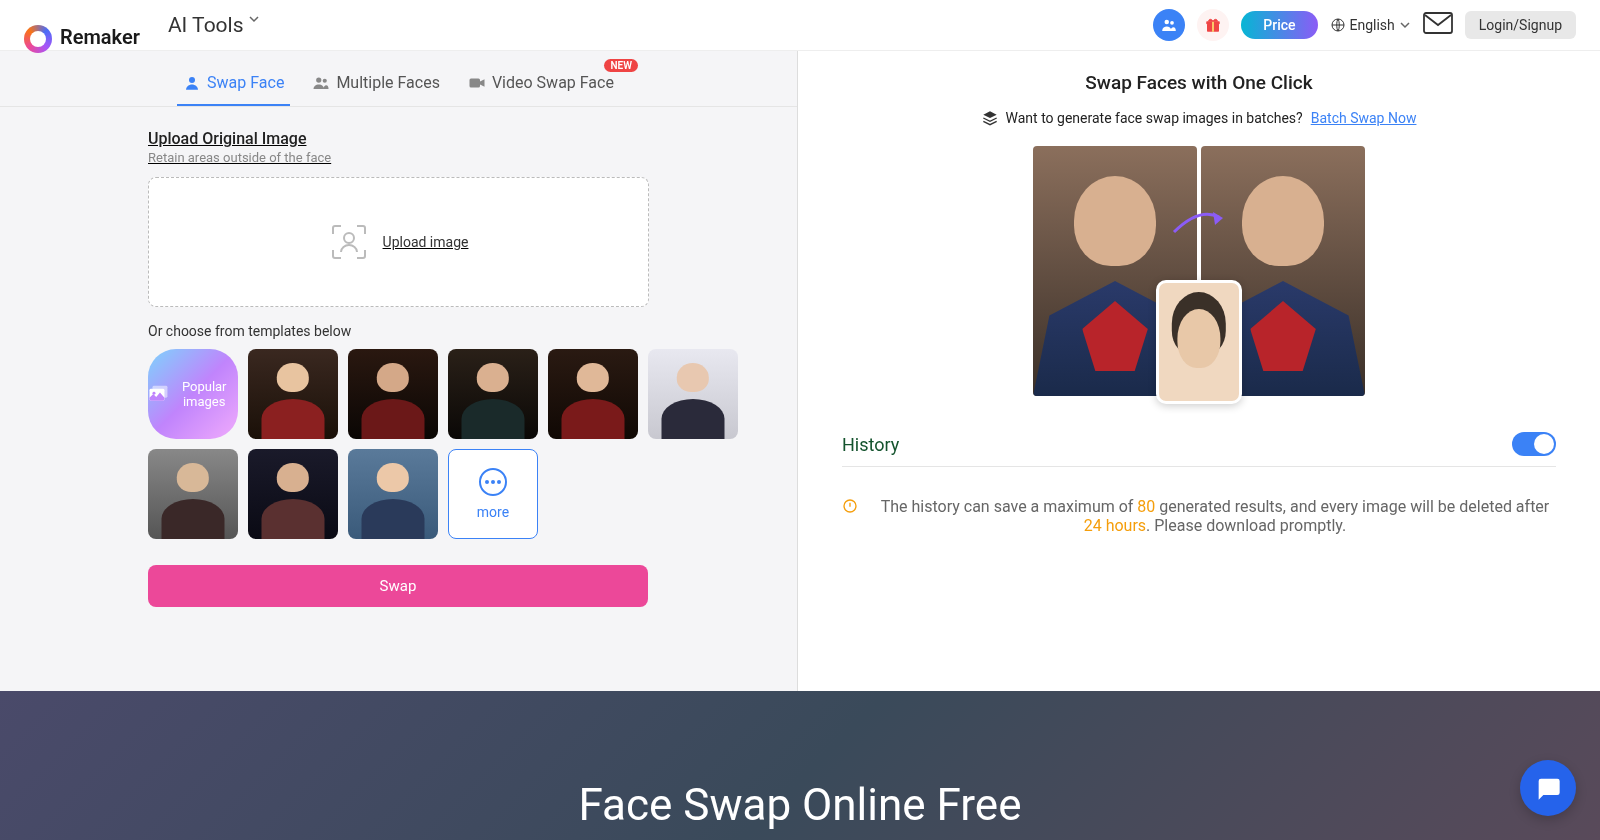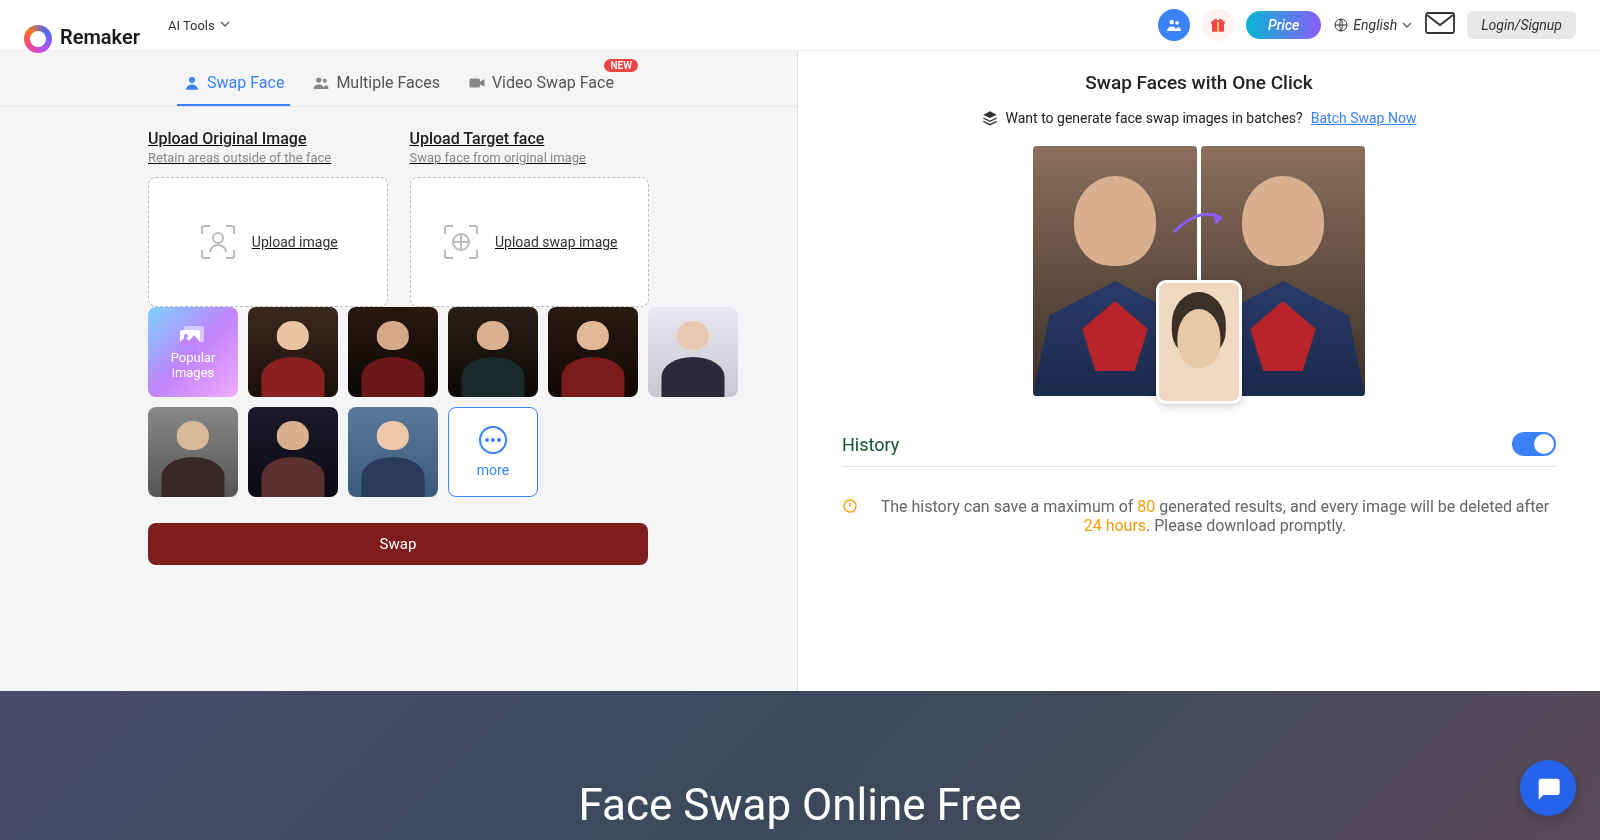--- a/index.html
+++ b/index.html
@@ -3,22 +3,22 @@
 <meta charset="utf-8">
 <style>
 * { margin: 0; padding: 0; box-sizing: border-box; font-family: -apple-system, BlinkMacSystemFont, "Segoe UI", Roboto, sans-serif; }
 body { background: #fff; width: 1600px; }
 .header { height: 51px; display: flex; align-items: center; padding: 0 24px; border-bottom: 1px solid #eee; justify-content: space-between; }
 .header-left { display: flex; align-items: center; gap: 28px; }
 .logo { display: flex; align-items: flex-start; gap: 8px; margin-top: 28px; }
 .logo-icon { width: 28px; height: 28px; border-radius: 50%; background: conic-gradient(from 45deg, #4a6cf7, #a855f7, #ec4899, #f97316, #4a6cf7); position: relative; }
 .logo-icon::after { content: ''; position: absolute; inset: 6px; background: #fff; border-radius: 50%; }
 .logo-text { font-size: 20px; font-weight: 600; color: #1a1a1a; }
-.ai-tools { display: flex; align-items: flex-start; gap: 4px; color: #333; font-size: 13px; cursor: pointer; }
-.header-right { display: flex; align-items: center; gap: 12px; font-style: italic; }
+.ai-tools { display: flex; align-items: flex-start; gap: 4px; color: #333; font-size: 21px; cursor: pointer; }
+.header-right { display: flex; align-items: center; gap: 12px; }
 .icon-btn { width: 32px; height: 32px; border-radius: 50%; display: flex; align-items: center; justify-content: center; cursor: pointer; }
 .community-icon { background: #3b82f6; color: #fff; }
 .gift-icon { background: #fef3f2; }
 .price-btn { background: linear-gradient(90deg, #06b6d4, #8b5cf6); color: #fff; padding: 6px 22px; border-radius: 18px; font-size: 14px; font-weight: 500; cursor: pointer; }
 .lang { display: flex; align-items: center; gap: 4px; color: #333; font-size: 14px; cursor: pointer; }
 .mail-icon { cursor: pointer; }
 .login-btn { background: #e8e8e8; padding: 6px 14px; border-radius: 6px; font-size: 14px; color: #333; cursor: pointer; }
 
 .main { display: flex; min-height: 640px; }
 .left-panel { width: 798px; background: #f5f5f7; border-right: 1px solid #ddd; }
@@ -35,25 +35,25 @@
 .upload-col { flex: 1; }
 .upload-title { font-size: 16px; font-weight: 500; color: #222; margin-bottom: 2px; }
 .upload-sub { font-size: 13px; color: #888; margin-bottom: 12px; }
 .upload-box { border: 1px dashed #bbb; border-radius: 8px; height: 130px; display: flex; flex-direction: row; align-items: center; justify-content: center; gap: 14px; background: #fff; cursor: pointer; }
 .upload-icon { width: 40px; height: 40px; color: #bbb; }
 .upload-text { font-size: 14px; color: #333; }
 
 .templates-label { font-size: 14px; color: #333; margin-top: 16px; margin-bottom: 10px; }
 .templates-grid { display: grid; grid-template-columns: repeat(6, 90px); gap: 10px; }
 .template-item { width: 90px; height: 90px; border-radius: 8px; overflow: hidden; cursor: pointer; background: #ddd; position: relative; }
-.popular-tile { background: linear-gradient(135deg, #7dd3fc, #c084fc, #f0abfc); display: flex; flex-direction: column; align-items: center; justify-content: center; color: #fff; font-size: 13px; text-align: center; }
+.popular-tile { background: linear-gradient(135deg, #7dd3fc, #c084fc, #f0abfc); display: flex; flex-direction: row; align-items: center; justify-content: center; color: #fff; font-size: 13px; text-align: center; border-radius: 28px; }
 .more-tile { border: 1px solid #3b82f6; background: #fff; display: flex; flex-direction: column; align-items: center; justify-content: center; gap: 8px; color: #3b82f6; font-size: 14px; }
 .more-dots { width: 28px; height: 28px; border: 2px solid #3b82f6; border-radius: 50%; display: flex; align-items: center; justify-content: center; }
 
-.swap-btn { width: 100%; max-width: 500px; margin: 26px 0 0; padding: 12px; background: #7f1d1d; color: #fff; border: none; border-radius: 8px; font-size: 15px; cursor: pointer; }
+.swap-btn { width: 100%; max-width: 500px; margin: 26px 0 0; padding: 12px; background: #ec4899; color: #fff; border: none; border-radius: 8px; font-size: 15px; cursor: pointer; }
 
 .right-title { text-align: center; font-size: 19px; font-weight: 500; color: #222; margin-bottom: 16px; }
 .batch-row { text-align: center; font-size: 14px; color: #222; margin-bottom: 20px; display: flex; align-items: center; justify-content: center; gap: 8px; }
 .batch-link { color: #3b82f6; text-decoration: underline; cursor: pointer; }
 .preview-area { display: flex; justify-content: center; margin-bottom: 36px; position: relative; }
 .preview-img { width: 164px; height: 250px; background: linear-gradient(#8b6f5c, #3a2f28); border-radius: 4px; position: relative; overflow: hidden; }
 .arrow-swap { position: absolute; top: 56px; left: 50%; transform: translateX(-50%); color: #8b5cf6; }
 
 .history-row { display: flex; justify-content: space-between; align-items: center; padding-bottom: 10px; border-bottom: 1px solid #e5e5e5; margin-bottom: 30px; }
 .history-label { font-size: 18px; color: #14532d; }
@@ -161,34 +161,23 @@
           <div class="upload-sub">Retain areas outside of the face</div>
           <div class="upload-box">
             <svg class="upload-icon" viewBox="0 0 40 40" fill="none" stroke="#bbb" stroke-width="2">
                 <path d="M4 12V6a2 2 0 012-2h6M28 4h6a2 2 0 012 2v6M36 28v6a2 2 0 01-2 2h-6M12 36H6a2 2 0 01-2-2v-6"></path>
                 <circle cx="20" cy="16" r="5"></circle>
                 <path d="M12 30c0-4 4-7 8-7s8 3 8 7"></path>
               </svg>
             <span class="upload-text">Upload image</span>
           </div>
         </div>
-        <div class="upload-col">
-          <div class="upload-title">Upload Target face</div>
-          <div class="upload-sub">Swap face from original image</div>
-          <div class="upload-box">
-            <svg class="upload-icon" viewBox="0 0 40 40" fill="none" stroke="#bbb" stroke-width="2">
-                <path d="M4 12V6a2 2 0 012-2h6M28 4h6a2 2 0 012 2v6M36 28v6a2 2 0 01-2 2h-6M12 36H6a2 2 0 01-2-2v-6"></path>
-                <circle cx="20" cy="20" r="8"></circle>
-                <path d="M20 12v16M12 20h16"></path>
-              </svg>
-            <span class="upload-text">Upload swap image</span>
-          </div>
-        </div>
-      </div>
-
+      </div>
+
+      <div class="templates-label">Or choose from templates below</div>
       <div class="templates-grid">
         <div class="template-item popular-tile">
           <svg width="30" height="26" viewBox="0 0 30 26" fill="#fff">
               <rect x="6" y="2" width="20" height="16" rx="2" opacity="0.5"></rect>
               <rect x="2" y="6" width="20" height="16" rx="2"></rect>
               <circle cx="8" cy="12" r="2" fill="#c084fc"></circle>
               <path d="M2 18l5-5 4 4 5-6 6 7v2a2 2 0 01-2 2H4a2 2 0 01-2-2z" fill="#c084fc"></path>
             </svg>
           <span>Popular images</span>
         </div>

